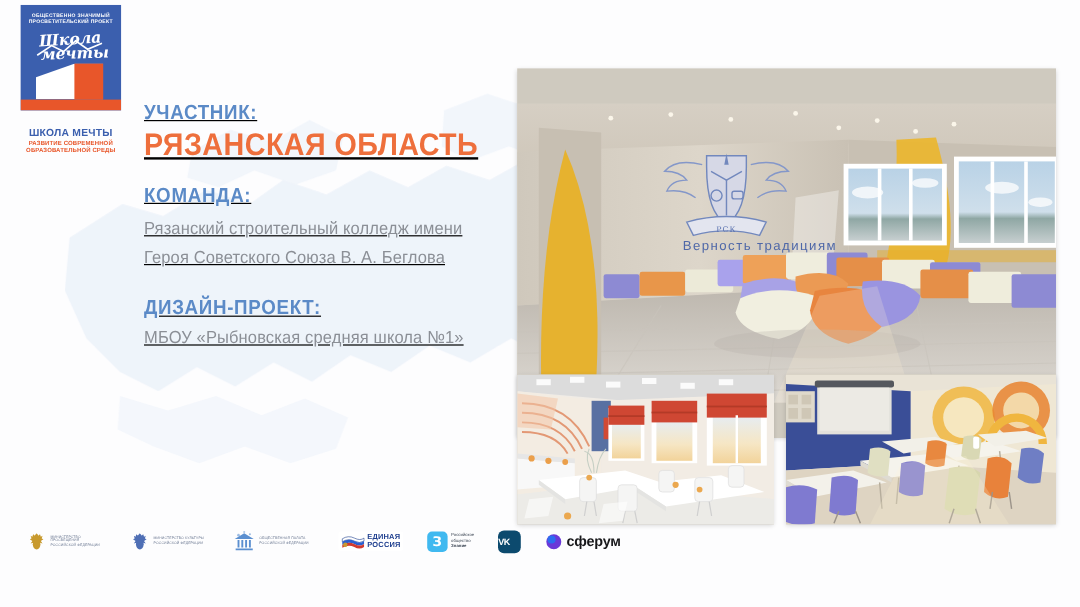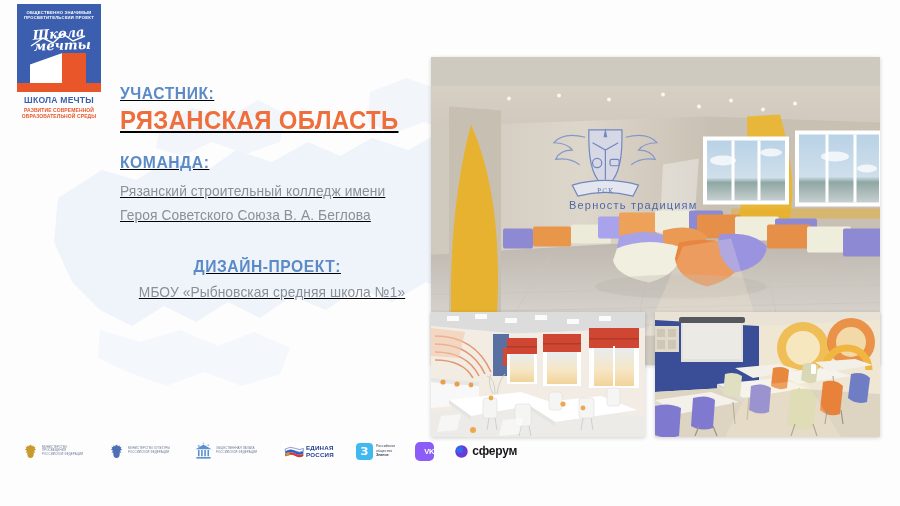--- a/index.html
+++ b/index.html
@@ -43,21 +43,21 @@
   .logo-bld{
     position:absolute;left:13px;bottom:9px;width:56px;height:30px;
     background:#ffffff;
     clip-path:polygon(0% 38%,58% 0%,100% 0%,100% 100%,0% 100%);
   }
   .logo-bld-or{
     position:absolute;left:45px;bottom:9px;width:24px;height:30px;background:#e8562a;
   }
   .logo-base{position:absolute;left:0;bottom:0;width:84px;height:9px;background:#e8562a;}
   .logo-t1{
-    margin-top:3px;text-align:center;color:#3b5fae;font-weight:700;
+    margin-top:13px;text-align:center;color:#3b5fae;font-weight:700;
     font-size:8.6px;letter-spacing:.2px;
   }
   .logo-t2{
     margin-top:2px;text-align:center;color:#e8562a;font-weight:700;
     font-size:5px;line-height:6.4px;letter-spacing:.1px;
   }
 
   
   .txt{position:absolute;left:120px;top:84px;width:320px;text-decoration:underline;}
   .lab{
@@ -68,21 +68,21 @@
   .region{
     color:#ee6f3c;font-weight:700;font-size:26px;line-height:30px;
     letter-spacing:.4px;margin-top:1px;
     transform:scaleX(.92);transform-origin:left center;
   }
   .blk{margin-top:18px;}
   .body-line{
     color:#8b8f96;font-size:14.5px;line-height:24px;letter-spacing:.1px;
     transform:scaleX(.95);transform-origin:left center;white-space:nowrap;
   }
-  .blk2{margin-top:30px;text-align:center;}
+  .blk2{margin-top:20px;}
   .blk2 .body-line{margin-top:3px;}
 
   
   .ph{position:absolute;overflow:hidden;background:#cfcabf;
       box-shadow:0 1px 4px rgba(0,0,0,.18);}
   #photo-main{left:431px;top:57px;width:449px;height:308px;}
   #photo-cafeteria{left:431px;top:312px;width:214px;height:125px;}
   #photo-classroom{left:655px;top:312px;width:225px;height:125px;}
   .ph svg{width:100%;height:100%;display:block;}
 
@@ -101,22 +101,22 @@
   .er-txt{color:#1f3f8f;font-weight:700;font-size:6.2px;line-height:7px;letter-spacing:.2px;}
   .znanie{display:flex;align-items:center;gap:3px;}
   .znanie-badge{
     width:17px;height:17px;border-radius:4px;background:#40b9f0;color:#fff;
     display:flex;align-items:center;justify-content:center;
     font-weight:700;font-size:11px;font-family:"DejaVu Sans",sans-serif;
   }
   .znanie-txt{font-size:3.6px;line-height:4.6px;color:#3c4654;}
   .znanie-txt b{font-size:3.6px;}
   .vk{
-    width:19px;height:19px;border-radius:5px;background:#8b5cf6;color:#fff;
-    display:flex;align-items:center;justify-content:flex-end;
+    width:19px;height:19px;border-radius:5px;background:#0c4a6e;color:#fff;
+    display:flex;align-items:center;justify-content:flex-start;
     font-weight:700;font-size:7.5px;letter-spacing:-.3px;
   }
   .sferum{display:flex;align-items:center;gap:3px;}
   .sferum-txt{color:#18181b;font-weight:700;font-size:12px;letter-spacing:-.2px;}
 </style>
 </head>
 <body>
 
 <div class="slide">
 

